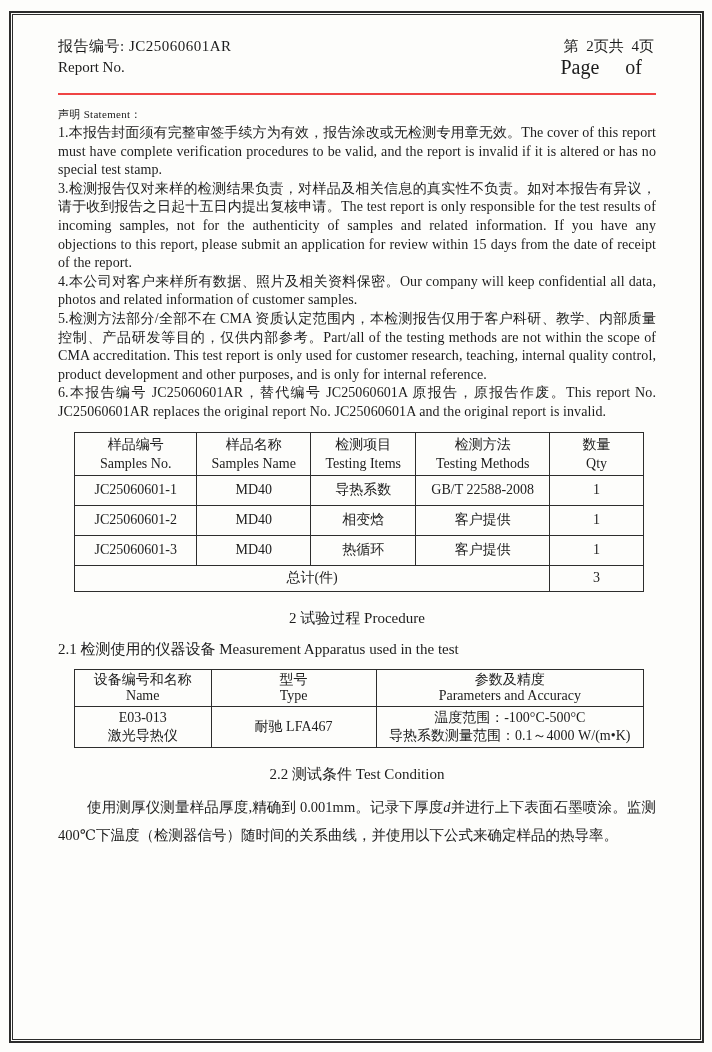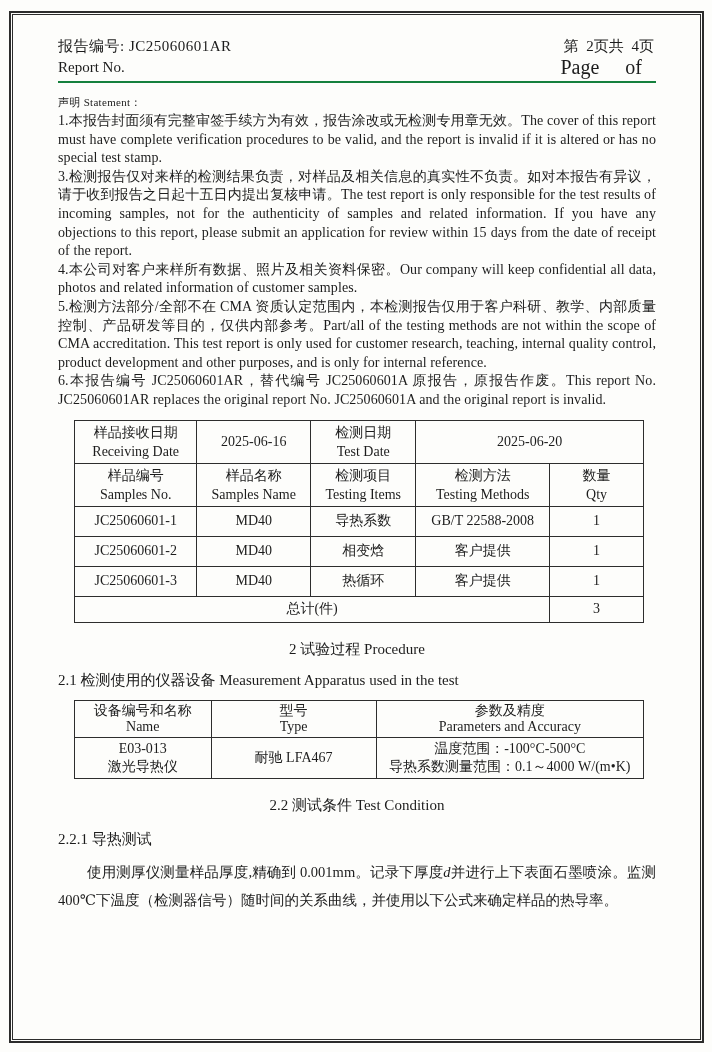--- a/index.html
+++ b/index.html
@@ -23,21 +23,21 @@
     position:absolute; inset:1px;
     border:1px solid #2c2c2c;
   }
   .content {
     position:absolute; top:14px; left:13px; right:12px; bottom:12px;
     padding:22px 44px 0 45px;
     overflow:hidden;
   }
   
   .hdr { display:flex; justify-content:space-between; align-items:flex-end;
-         border-bottom:2px solid #15803d; padding-bottom:4px; }
+         border-bottom:2px solid #ef4444; padding-bottom:16px; }
   .hdr-left .zh { font-size:15px; line-height:21px; letter-spacing:0.5px; }
   .hdr-left .en { font-size:15px; line-height:20px; }
   .hdr-right { text-align:right; }
   .hdr-right .zh { font-size:15px; line-height:21px; word-spacing:4px; padding-right:2px; }
   .hdr-right .en { font-size:20px; line-height:20px; padding-right:14px; }
   .hdr-right .en .of { margin-left:26px; }
   
   .st-title { font-size:11px; line-height:19px; margin-top:10px; letter-spacing:0.3px; }
   .statement p {
     font-size:14px; line-height:18.6px; text-align:justify;
@@ -101,32 +101,20 @@
 
     <table class="t1">
       <colgroup>
         <col style="width:21.5%">
           <col style="width:20%">
           <col style="width:18.5%">
           <col style="width:23.5%">
           <col style="width:16.5%">
       </colgroup>
       <tbody>
-          <tr class="r-info">
-        <td>
-          <div class="zh">样品接收日期</div>
-          <div class="en">Receiving Date</div>
-        </td>
-        <td>2025-06-16</td>
-        <td>
-          <div class="zh">检测日期</div>
-          <div class="en">Test Date</div>
-        </td>
-        <td colspan="2">2025-06-20</td>
-      </tr>
       <tr class="r-head">
         <td>
           <div class="zh">样品编号</div>
           <div class="en">Samples No.</div>
         </td>
         <td>
           <div class="zh">样品名称</div>
           <div class="en">Samples Name</div>
         </td>
         <td>
@@ -202,18 +190,17 @@
         <td>耐驰 LFA467</td>
         <td>
           <div class="zh">温度范围：-100°C-500°C</div>
           <div class="zh">导热系数测量范围：0.1～4000 W/(m•K)</div>
         </td>
       </tr>
     </tbody>
       </table>
 
     <div class="sec-title mt18">2.2 测试条件 Test Condition</div>
-    <div class="sec-title mt16">2.2.1 导热测试</div>
 
     <p class="cond-para"><span>使用测厚仪测量样品厚度,精确到 0.001mm。记录下厚度</span><i>d</i><span>并进行上下表面石墨喷涂。监测 400℃下温度（检测器信号）随时间的关系曲线，并使用以下公式来确定样品的热导率。</span></p>
 
   </div>
 </div>
 
 </body></html>

